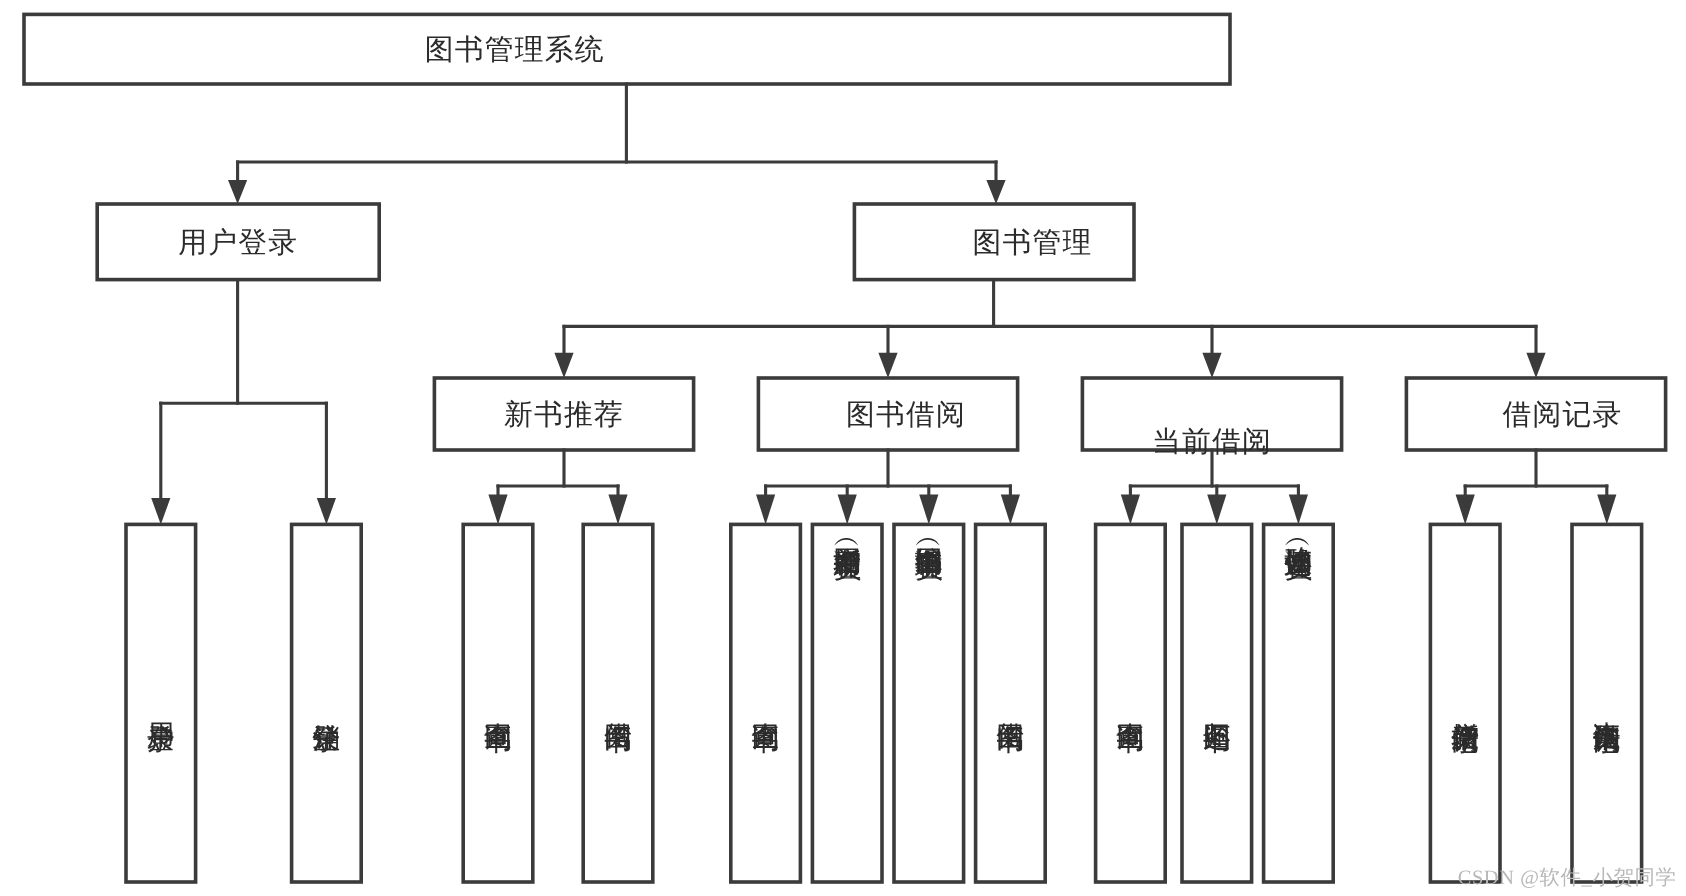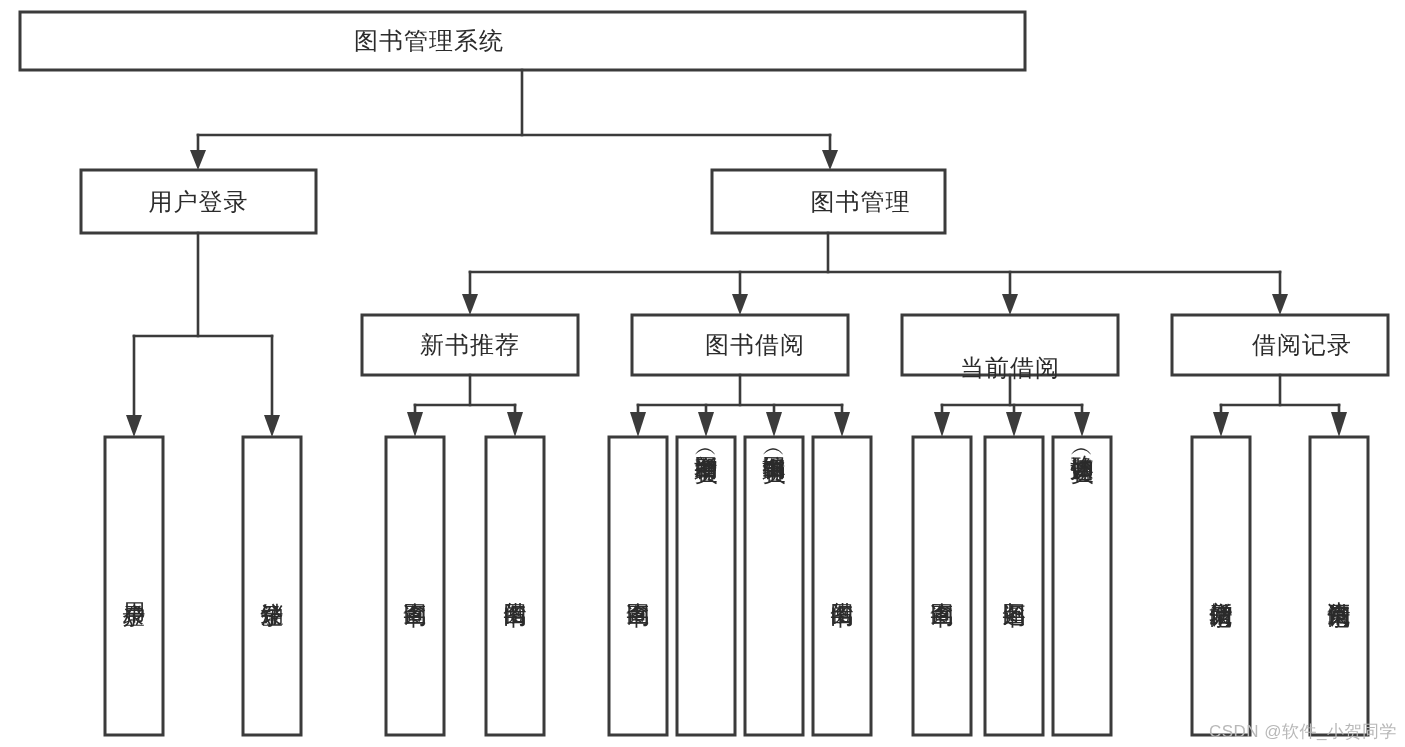--- a/index.html
+++ b/index.html
@@ -29,21 +29,21 @@
   .h-wrap{
     position:absolute;display:flex;align-items:center;justify-content:center;
     pointer-events:none;
   }
   .h-text{
     font-family:"Liberation Sans","DejaVu Sans",sans-serif;
     font-size:24px;color:#2b2b2b;letter-spacing:1px;white-space:nowrap;
   }
   #watermark{
     position:absolute;right:8px;bottom:4px;
-    font-family:Liberation Sans, sans-serif;
+    font-family:Liberation Serif, serif;
     font-size:17px;color:#b8b8b8;white-space:nowrap;
     letter-spacing:0.5px;
   }
 </style>
 </head>
 <body>
 
 <div id="diagram-root">
 
   <svg id="flowchart" viewBox="0 0 1405 747">

